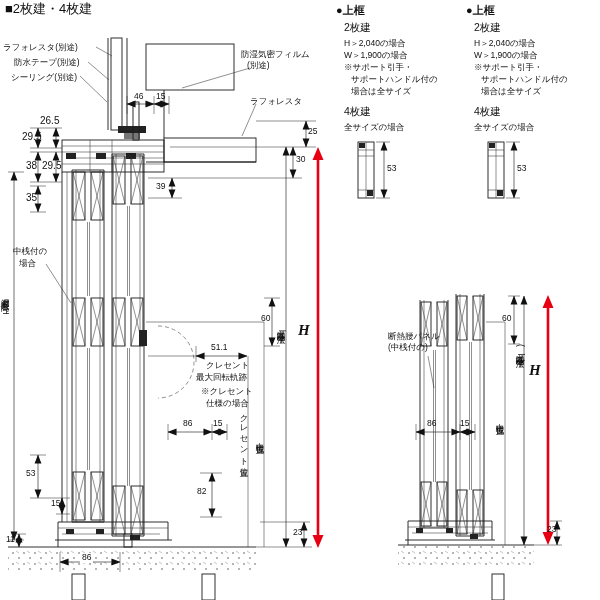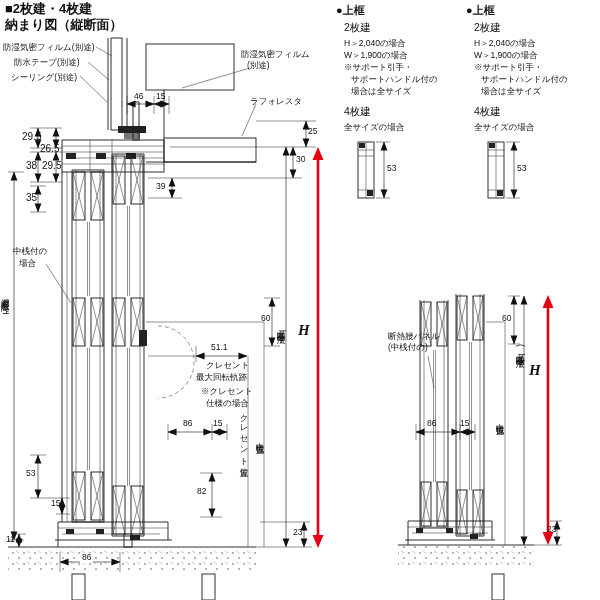--- a/index.html
+++ b/index.html
@@ -5,21 +5,21 @@
   html,body{margin:0;padding:0;background:#fff;}
   body{width:600px;height:600px;overflow:hidden;}
   .page{position:relative;width:600px;height:600px;background:#fff;font-family:"Liberation Sans",sans-serif;}
   .art{position:absolute;left:0;top:0;}
   .lbl{position:absolute;font-size:9px;color:#111;white-space:nowrap;line-height:1.12;font-family:"Liberation Sans",sans-serif;}
   .s7{font-size:10px;}
   .s8{font-size:8.5px;}
   .s10{font-size:10px;}
   .s10b{font-size:10.5px;font-weight:normal;}
   .s11{font-size:11px;font-weight:bold;}
-  .s13{font-size:13px;font-weight:bold;}
+  .s13{font-size:13px;font-weight:normal;}
   .vert{writing-mode:vertical-rl;text-orientation:mixed;letter-spacing:1px;}
   .hsym{font-family:"Liberation Serif",serif;font-style:italic;font-weight:bold;font-size:15px;}
   .chip{background:#fff;padding:0 2px;}
   .ln{stroke:#1a1a1a;stroke-width:0.9;fill:none;}
   .tn{stroke:#333;stroke-width:0.55;fill:none;}
   .dim{stroke:#111;stroke-width:0.6;fill:none;}
   .fill{fill:#222;stroke:none;}
   .dash{stroke-dasharray:4 3;}
   .red{stroke:var(--arrow-red,#e60012);}
   .redfill{fill:var(--arrow-red,#e60012);}
@@ -336,21 +336,20 @@
 </g>
 
 <g>
 <line class="red" x1="548" y1="304" x2="548" y2="536" stroke-width="2.6"></line>
 <polygon class="redfill" points="548,295 542.5,308 553.5,308"></polygon>
 <polygon class="redfill" points="548,545 542.5,532 553.5,532"></polygon>
 </g>
 </svg>
 
 <div class="lbl s13" style="left:5px;top:2px">■2枚建・4枚建</div>
-<div class="lbl s13" style="left:5px;top:18px">納まり図（縦断面）</div>
 
 <div class="lbl s11" style="left:336px;top:4px">●上框</div>
 <div class="lbl s10b" style="left:344px;top:22px">2枚建</div>
 <div class="lbl s8" style="left:344px;top:39px">H＞2,040の場合</div>
 <div class="lbl s8" style="left:344px;top:51px">W＞1,900の場合</div>
 <div class="lbl s8" style="left:344px;top:63px">※サポート引手・</div>
 <div class="lbl s8" style="left:351px;top:75px">サポートハンドル付の</div>
 <div class="lbl s8" style="left:351px;top:87px">場合は全サイズ</div>
 <div class="lbl s10b" style="left:344px;top:106px">4枚建</div>
 <div class="lbl s8" style="left:344px;top:123px">全サイズの場合</div>
@@ -361,21 +360,21 @@
 <div class="lbl s8" style="left:474px;top:39px">H＞2,040の場合</div>
 <div class="lbl s8" style="left:474px;top:51px">W＞1,900の場合</div>
 <div class="lbl s8" style="left:474px;top:63px">※サポート引手・</div>
 <div class="lbl s8" style="left:481px;top:75px">サポートハンドル付の</div>
 <div class="lbl s8" style="left:481px;top:87px">場合は全サイズ</div>
 <div class="lbl s10b" style="left:474px;top:106px">4枚建</div>
 <div class="lbl s8" style="left:474px;top:123px">全サイズの場合</div>
 <div class="lbl s8" style="left:517px;top:164px">53</div>
 
 
-<div class="lbl s8" style="left:3px;top:43px">防湿気密フィルム(別途)</div>
+<div class="lbl s8" style="left:3px;top:43px">ラフォレスタ(別途)</div>
 <div class="lbl s8" style="left:14px;top:58px">防水テープ(別途)</div>
 <div class="lbl s8" style="left:11px;top:73px">シーリング(別途)</div>
 <div class="lbl s8" style="left:241px;top:50px">防湿気密フィルム</div>
 <div class="lbl s8" style="left:247px;top:61px">(別途)</div>
 <div class="lbl s8" style="left:250px;top:97px">ラフォレスタ</div>
 <div class="lbl s8" style="left:13px;top:247px">中桟付の</div>
 <div class="lbl s8" style="left:19px;top:259px">場合</div>
 <div class="lbl s8 vert" style="left:0px;top:292px">網戸出来髙 MH</div>
 <div class="lbl s8" style="left:206px;top:361px">クレセント</div>
 <div class="lbl s8" style="left:196px;top:373px">最大回転軌跡</div>
@@ -385,21 +384,21 @@
 <div class="lbl s8 vert" style="left:255px;top:436px">中桟位置</div>
 <div class="lbl s8 vert" style="left:276px;top:324px">内法基準寸法h</div>
 <div class="lbl hsym" style="left:298px;top:322px">H</div>
 
 <div class="lbl s8" style="left:134px;top:92px">46</div>
 <div class="lbl s8" style="left:156px;top:92px">15</div>
 <div class="lbl s8" style="left:308px;top:127px">25</div>
 <div class="lbl s8" style="left:296px;top:155px">30</div>
 <div class="lbl s8" style="left:156px;top:182px">39</div>
 <div class="lbl s7" style="left:22px;top:131px">29.5</div>
-<div class="lbl s7" style="left:40px;top:143px">26.5</div>
+<div class="lbl s7" style="left:40px;top:115px">26.5</div>
 <div class="lbl s7" style="left:26px;top:160px">38</div>
 <div class="lbl s7" style="left:42px;top:160px">29.5</div>
 <div class="lbl s7" style="left:26px;top:192px">35</div>
 <div class="lbl s8" style="left:261px;top:314px">60</div>
 <div class="lbl s8" style="left:211px;top:343px">51.1</div>
 <div class="lbl s8" style="left:183px;top:419px">86</div>
 <div class="lbl s8" style="left:213px;top:419px">15</div>
 <div class="lbl s8" style="left:197px;top:487px">82</div>
 <div class="lbl s8" style="left:26px;top:469px">53</div>
 <div class="lbl s8" style="left:51px;top:499px">15</div>

